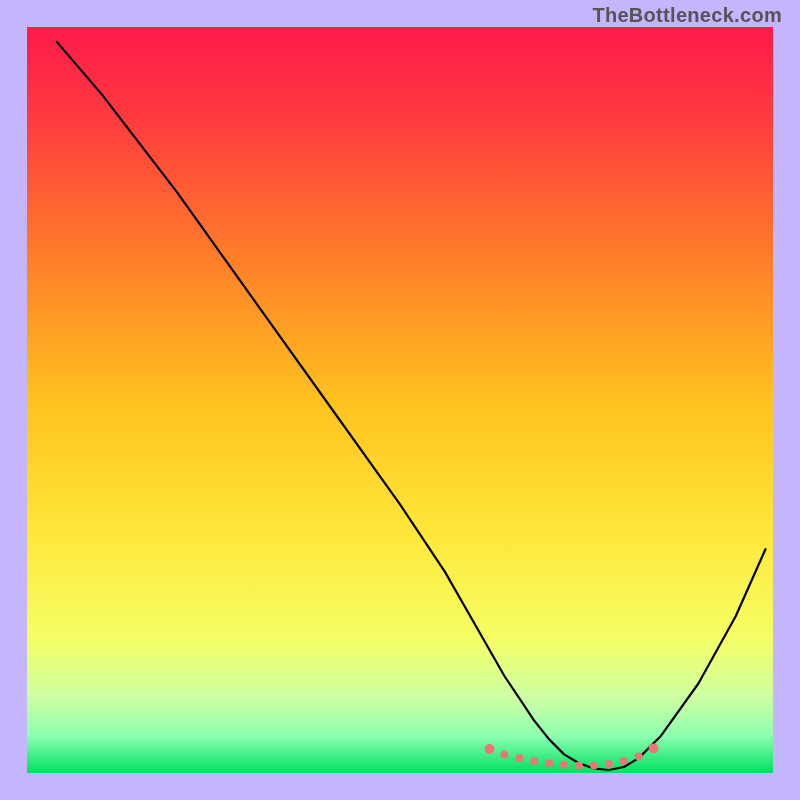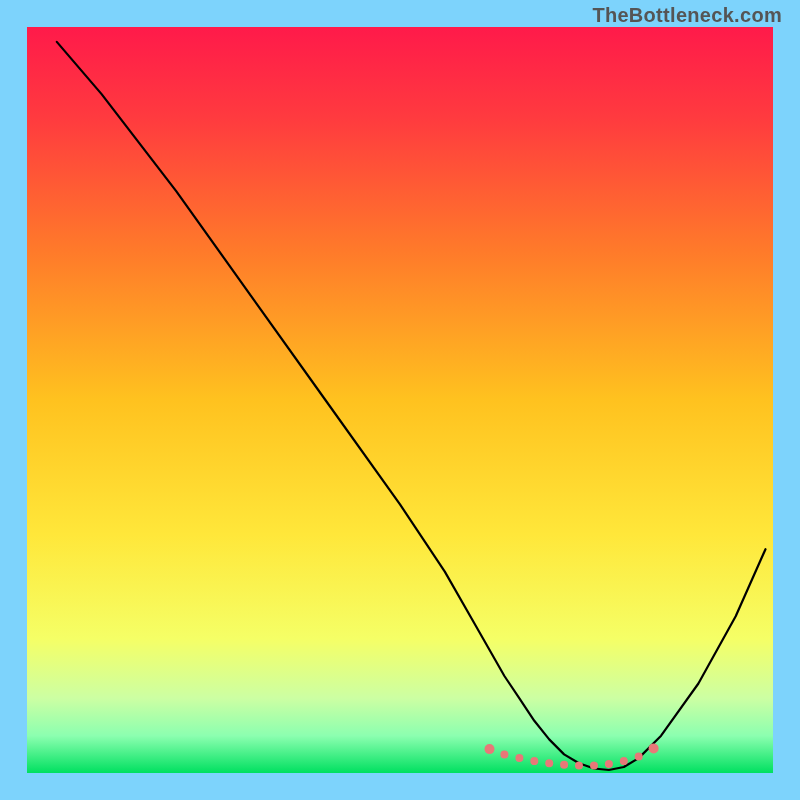--- a/index.html
+++ b/index.html
@@ -9,21 +9,21 @@
     width: 800px;
     height: 800px;
     overflow: hidden;
     position: relative;
     font-family: Arial, sans-serif;
   }
   .container {
     position: relative;
     width: 800px;
     height: 800px;
-    background: #7dd3fc;
+    background: #c4b5fd;
   }
   .watermark {
     position: absolute;
     top: 4px;
     right: 18px;
     color: #555;
     font-size: 20px;
     font-weight: bold;
     letter-spacing: 0.3px;
     z-index: 10;

